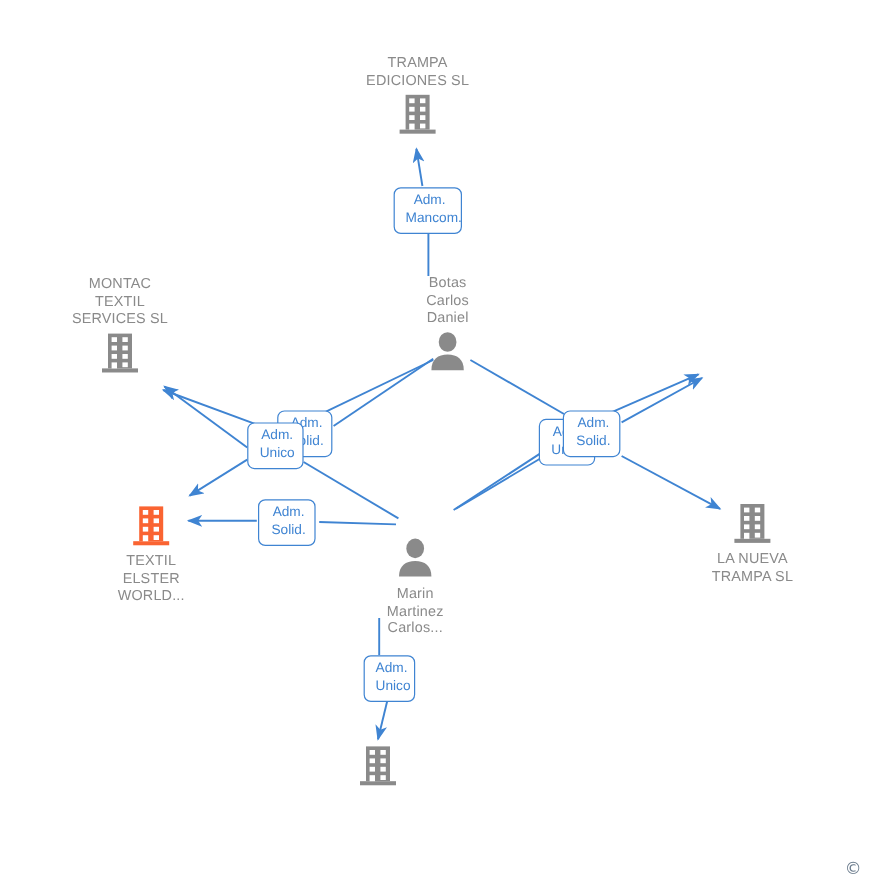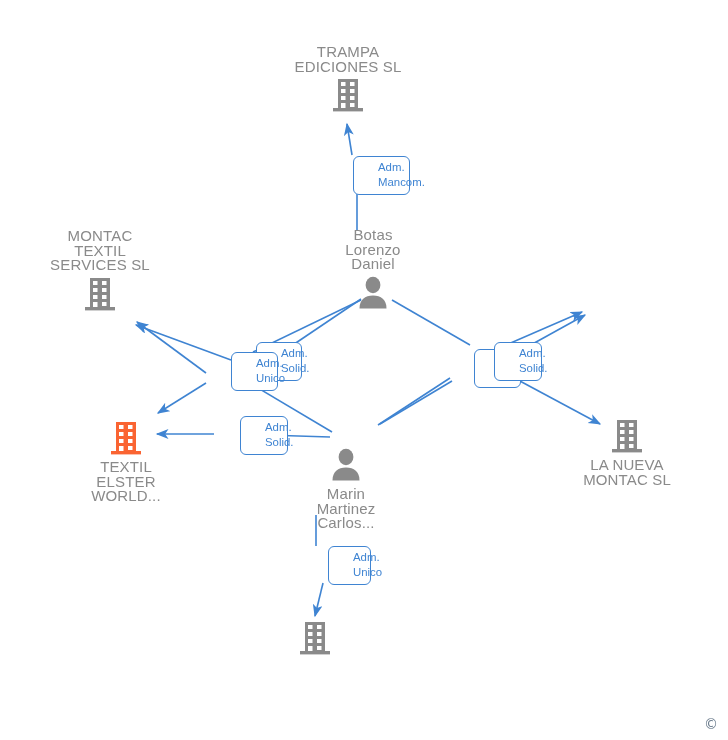--- a/index.html
+++ b/index.html
@@ -30,44 +30,43 @@
     cursor: pointer;
   }
   .node .glyph {
     display: block;
     margin: 0 auto;
     width: 34px;
     height: 36px;
   }
   .node .caption {
     display: block;
-    font-size: 15px;
+    font-size: 12px;
     line-height: 14.6px;
     color: #8a8a8a;
     letter-spacing: .15px;
     white-space: pre-line;
   }
   .node.label-above .caption { margin-bottom: 3px; }
   .node.label-below .caption { margin-top: 4px; }
   .node.selected .caption { color: #8a8a8a; }
 
   
   .chip {
     position: absolute;
     border: 1.6px solid #3f84d2;
     border-radius: 6px;
     background: #ffffff;
     color: #3f84d2;
     font-size: 11.4px;
     line-height: 15px;
     text-align: center;
-    padding: 3px 6px 4px 24px;
+    padding: 3px 6px 4px 9px;
     white-space: pre-line;
     cursor: pointer;
-    margin-left: 25px;
   }
 
   
   #watermark {
     position: absolute;
     right: 10px;
     bottom: 8px;
     display: flex;
     align-items: center;
     gap: 4px;
@@ -172,21 +171,21 @@
         <rect x="19" y="19" width="4.5" height="4"></rect>
         <rect x="10" y="26" width="4.5" height="5"></rect>
         <rect x="19" y="26" width="4.5" height="4"></rect>
       </g>
     </svg>
   </div>
 
 
   <div class="node label-above" style="left:298px; top:228px;">
     <span class="caption">Botas
-Lorenzo
+Carlos
 Daniel</span>
     <svg class="glyph" viewBox="0 0 34 36">
       <g fill="#8a8a8a">
         <ellipse cx="17" cy="10" rx="7.4" ry="8.2"></ellipse>
         <path d="M3.5,33.5 C3.5,24.5 9,20.5 17,20.5 C25,20.5 30.5,24.5 30.5,33.5 Z"></path>
       </g>
     </svg>
   </div>
 
   <div class="node label-below selected" style="left:51px; top:420px;">
@@ -222,21 +221,21 @@
         <rect x="19" y="5" width="4.5" height="4"></rect>
         <rect x="10" y="12" width="4.5" height="4"></rect>
         <rect x="19" y="12" width="4.5" height="4"></rect>
         <rect x="10" y="19" width="4.5" height="4"></rect>
         <rect x="19" y="19" width="4.5" height="4"></rect>
         <rect x="10" y="26" width="4.5" height="5"></rect>
         <rect x="19" y="26" width="4.5" height="4"></rect>
       </g>
     </svg>
     <span class="caption">LA NUEVA
-MONTAC  SL</span>
+TRAMPA  SL</span>
   </div>
 
   <div class="node label-below" style="left:271px; top:447px;">
     <svg class="glyph" viewBox="0 0 34 36">
       <g fill="#8a8a8a">
         <ellipse cx="17" cy="10" rx="7.4" ry="8.2"></ellipse>
         <path d="M3.5,33.5 C3.5,24.5 9,20.5 17,20.5 C25,20.5 30.5,24.5 30.5,33.5 Z"></path>
       </g>
     </svg>
     <span class="caption">Marin

